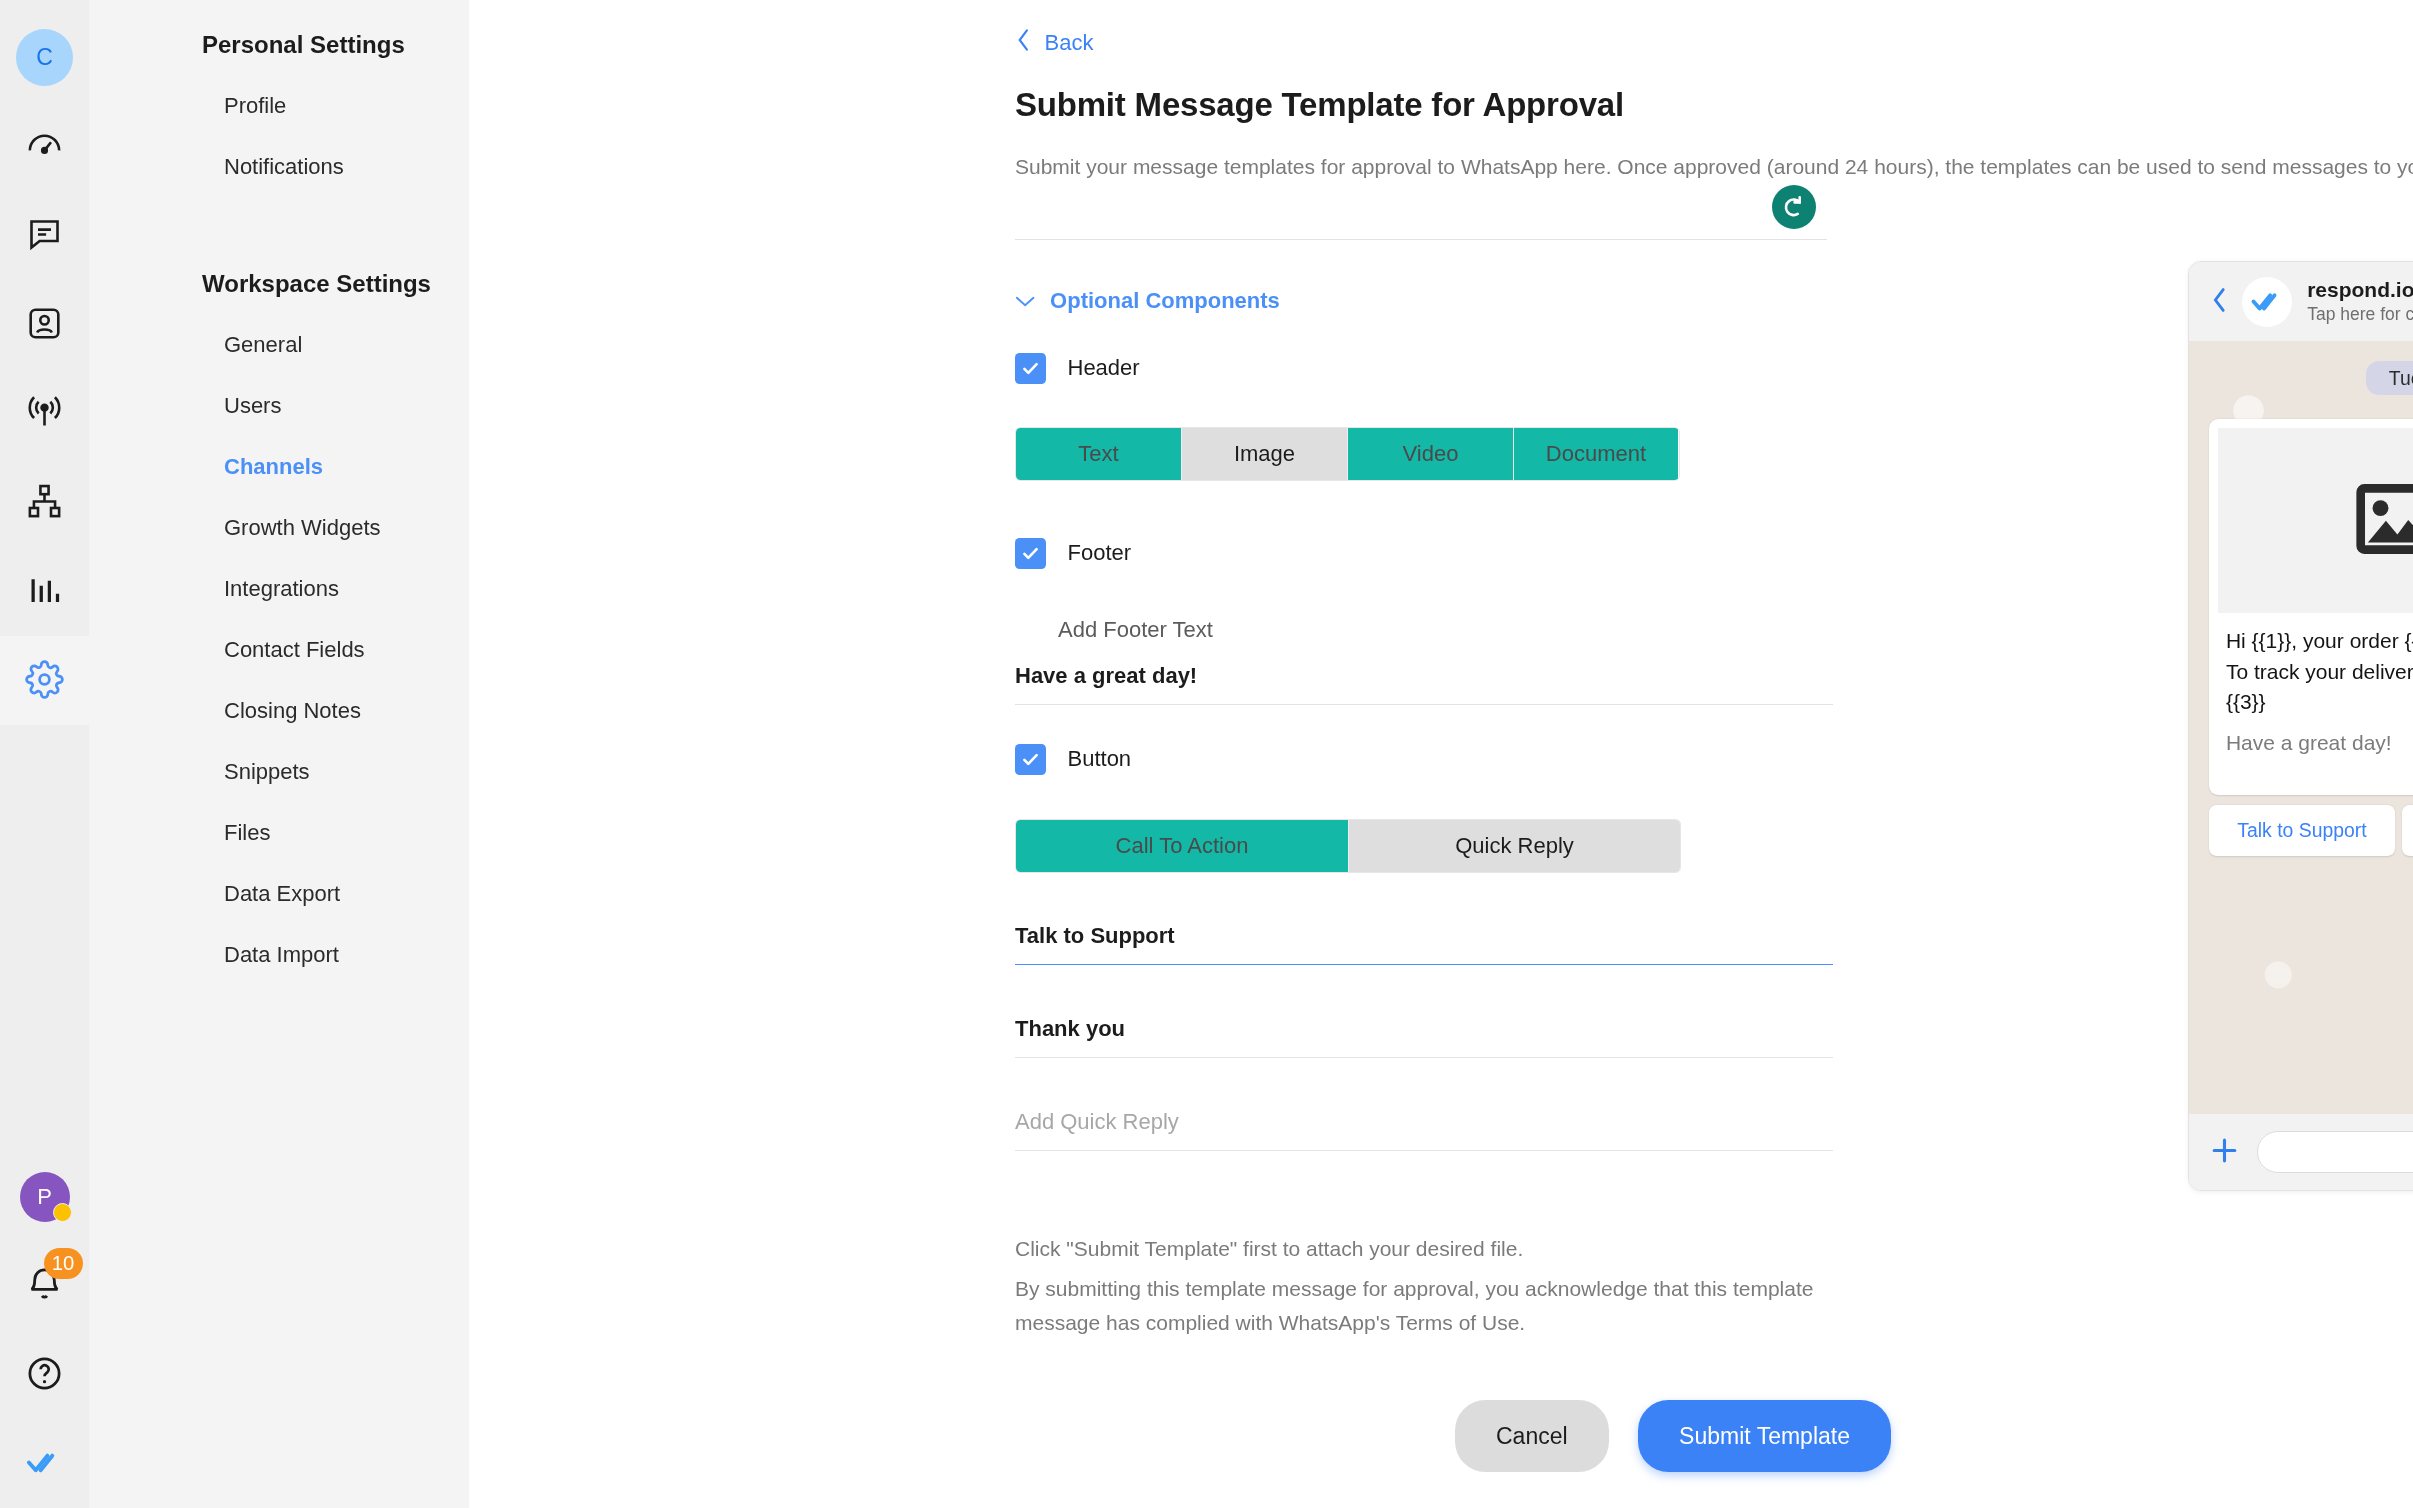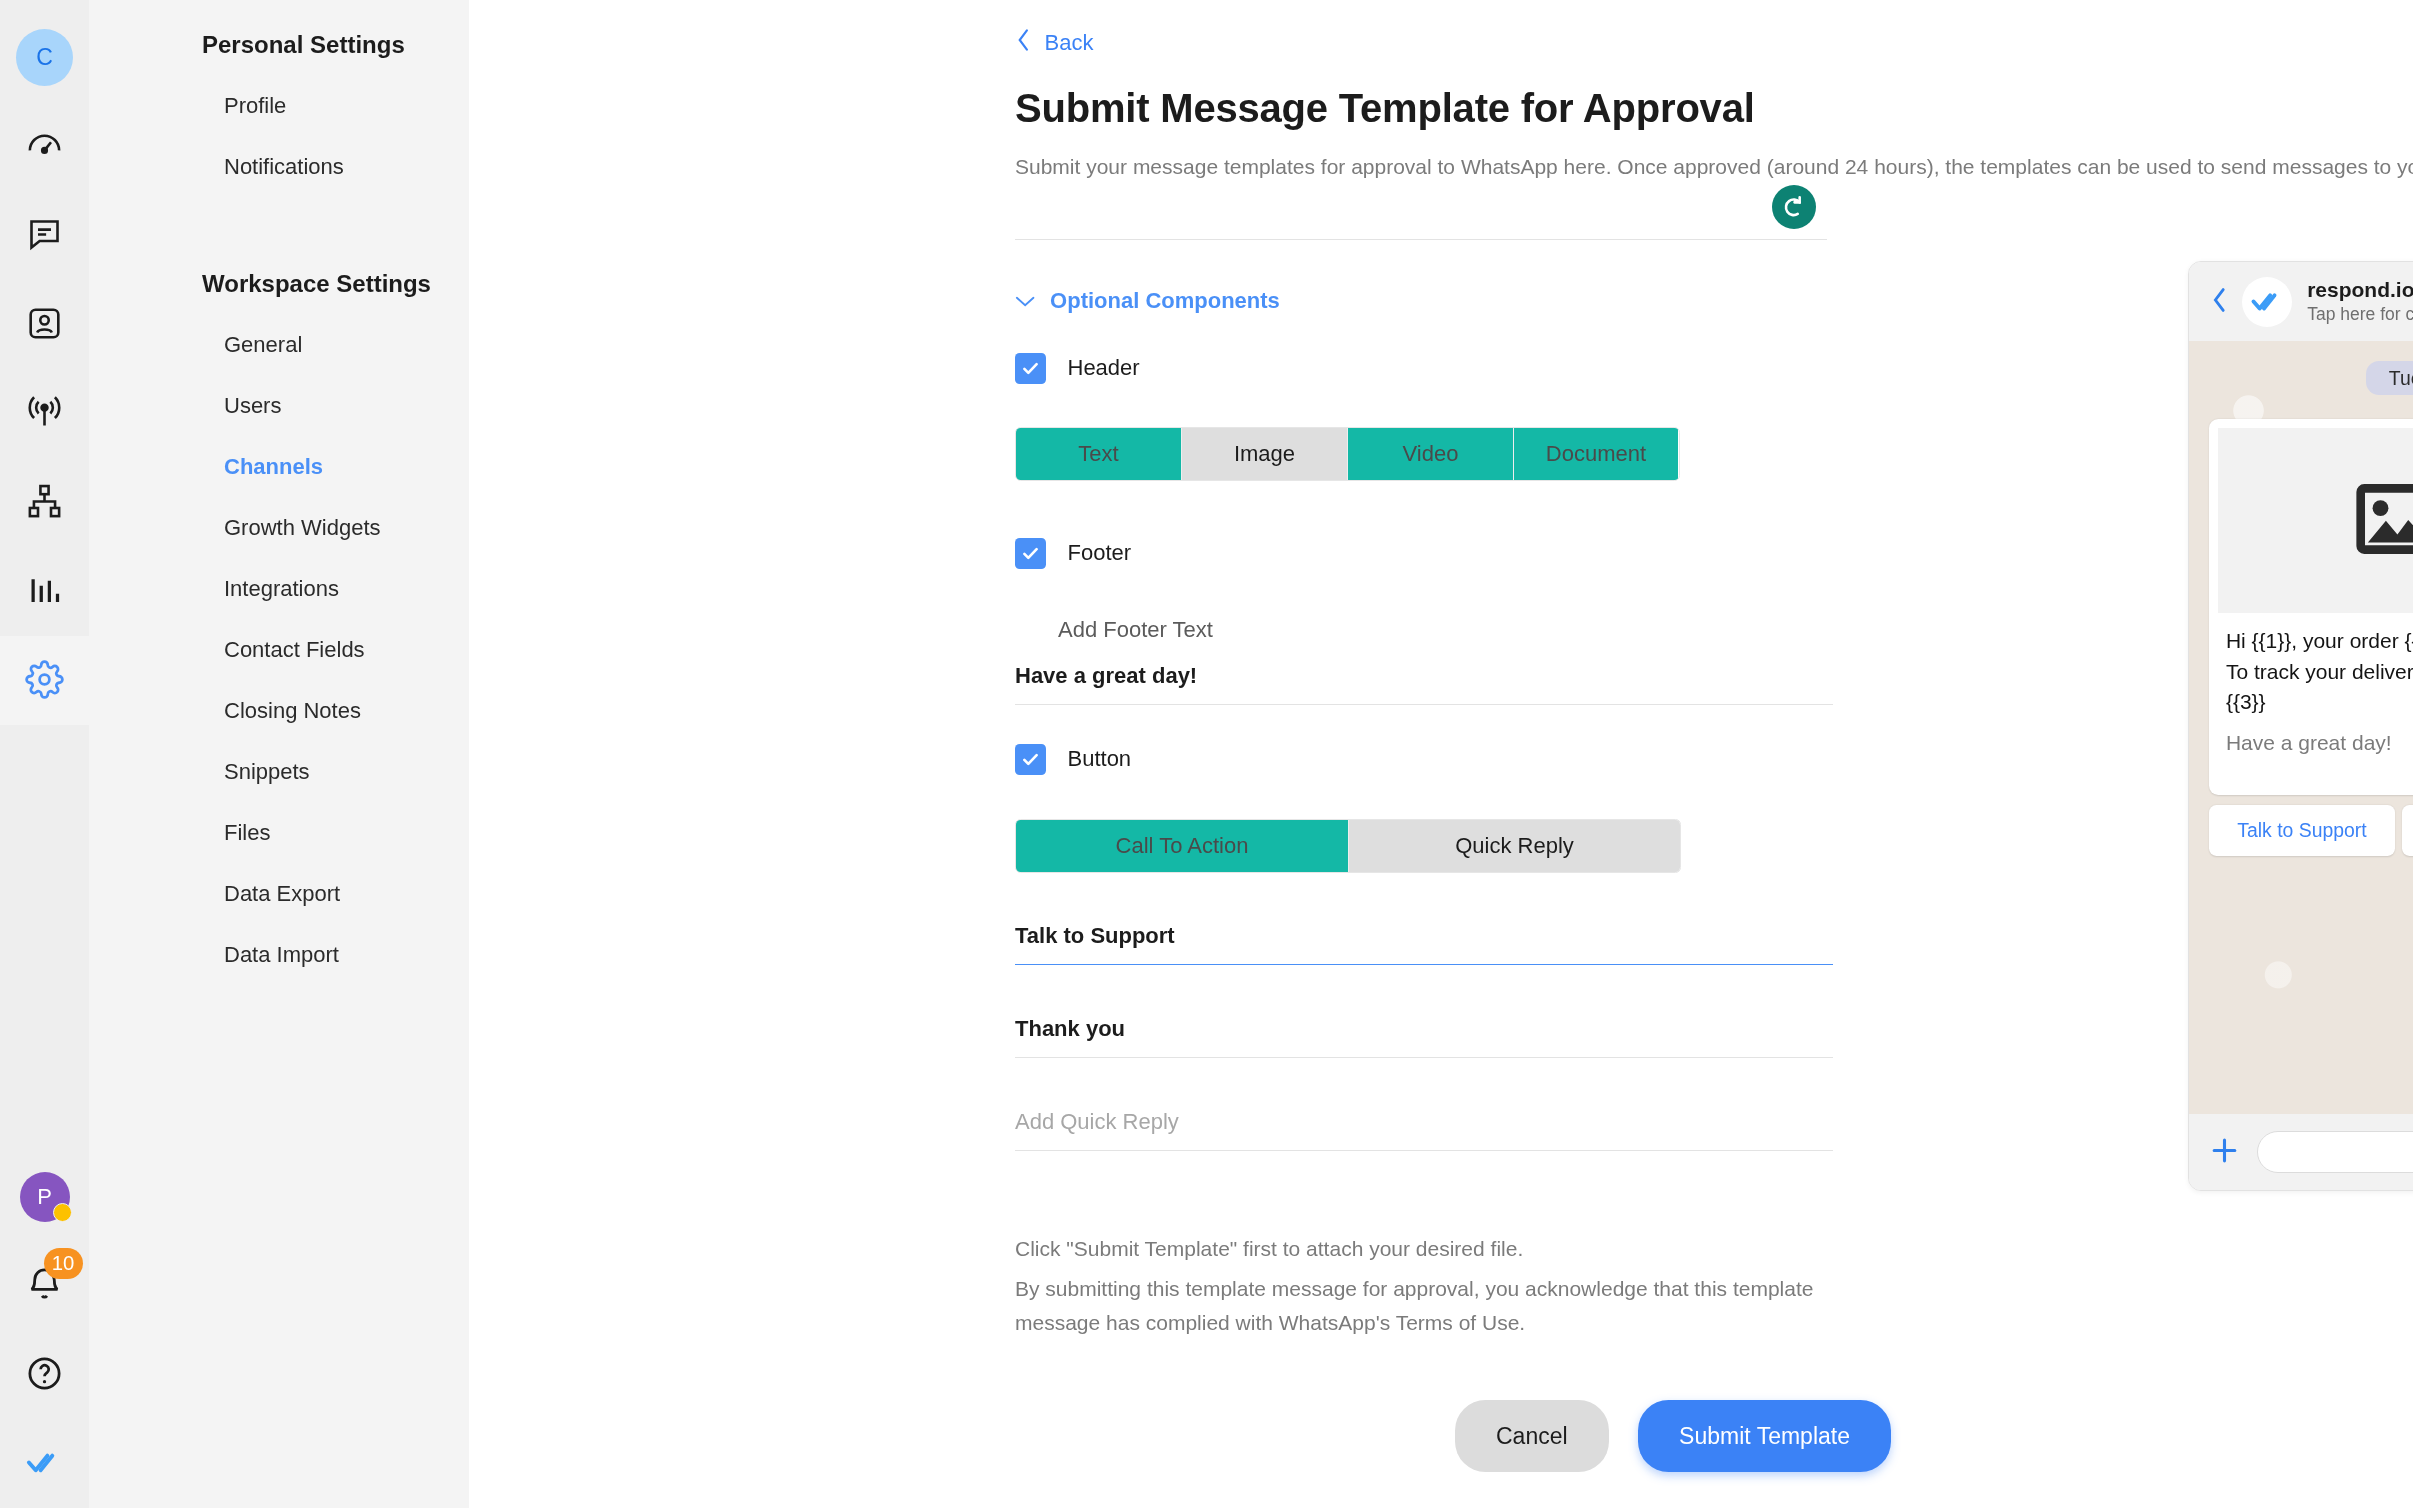--- a/index.html
+++ b/index.html
@@ -73,21 +73,21 @@
   
   .main { flex: 1 1 auto; height: 100%; position: relative; background:#fff; overflow: hidden; }
   .back-row {
     display: flex; align-items: center; gap: 13px;
     position: absolute; left: 546px; top: 28px;
     color: #3b82f6; font-size: 22px;
   }
   .back-row svg { width: 16.6px; height: 24px; }
   .page-title {
     position: absolute; left: 546px; top: 86px;
-    font-size: 40px; font-weight: bold; color: #1c1c1c; letter-spacing: -0.2px;
+    font-size: 33px; font-weight: bold; color: #1c1c1c; letter-spacing: -0.2px;
   }
   .page-sub {
     position: absolute; left: 546px; top: 155px; width: 1809px;
     font-size: 21px; color: #7b7b7b;
   }
 
   
   .cut-field {
     position: absolute; left: 546px; top: 192px; width: 812px;
     border-bottom: 0.9px solid #e3e3e3; height: 48px;

